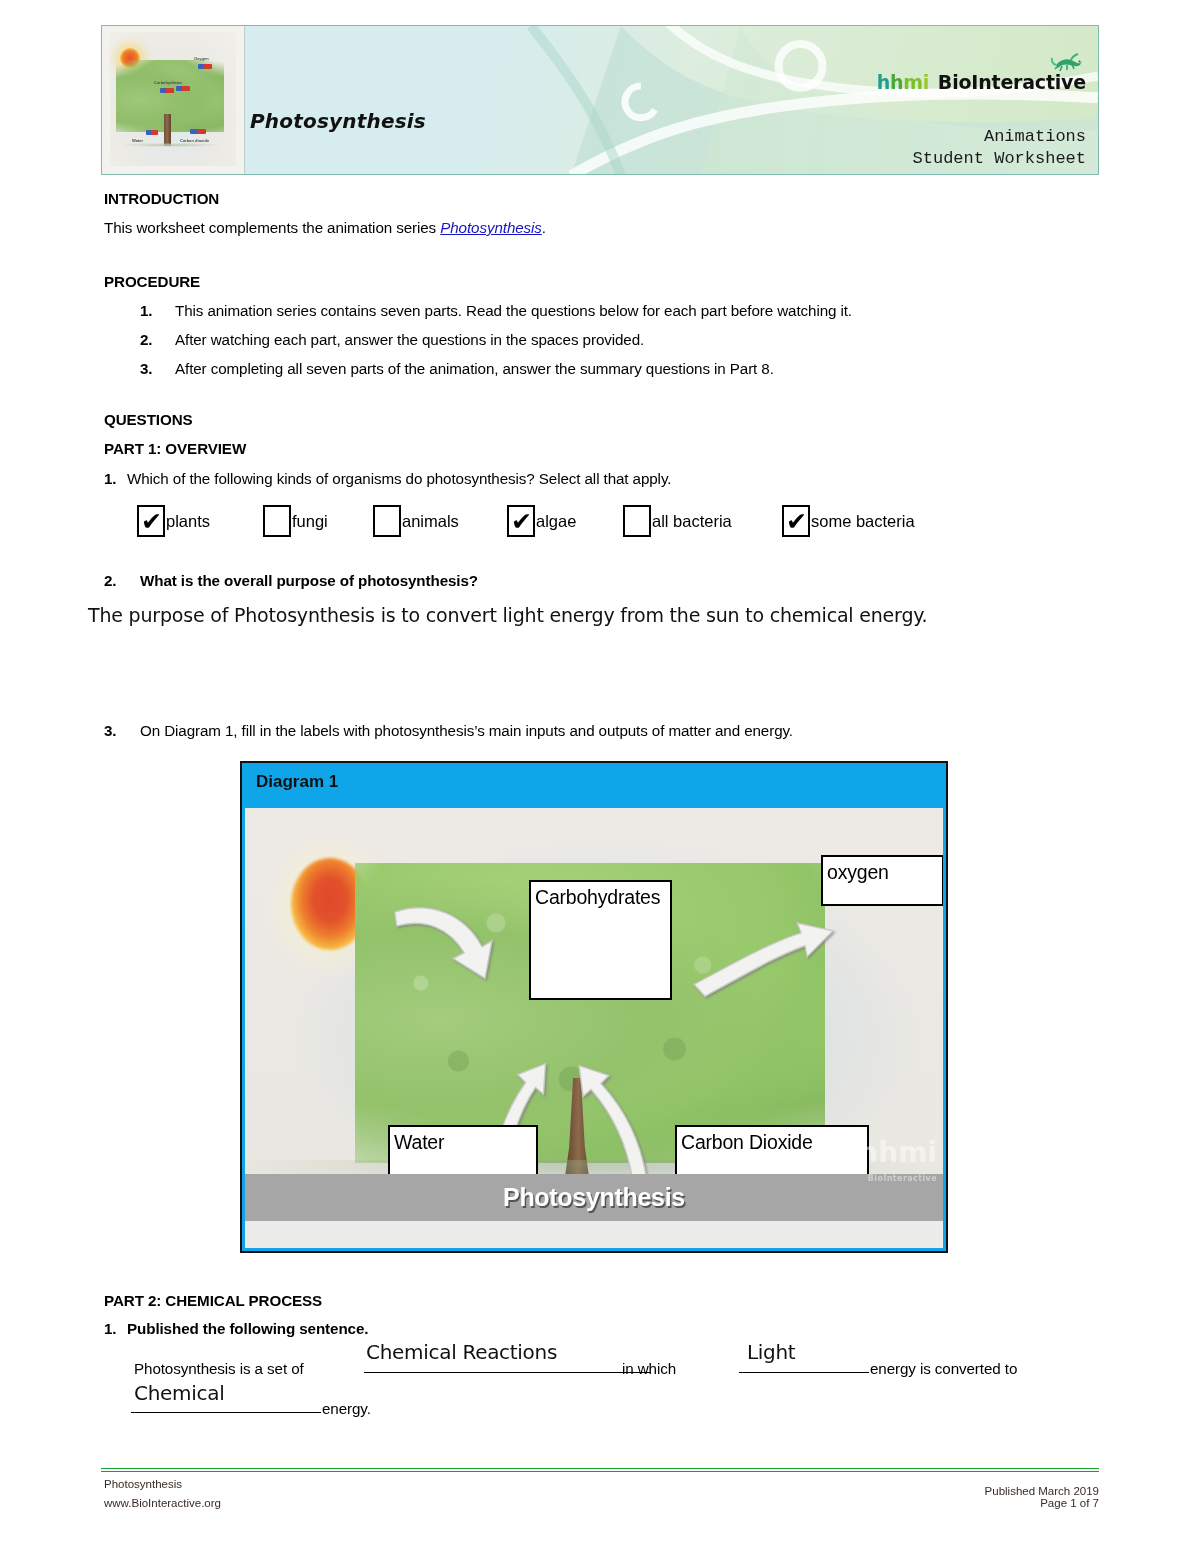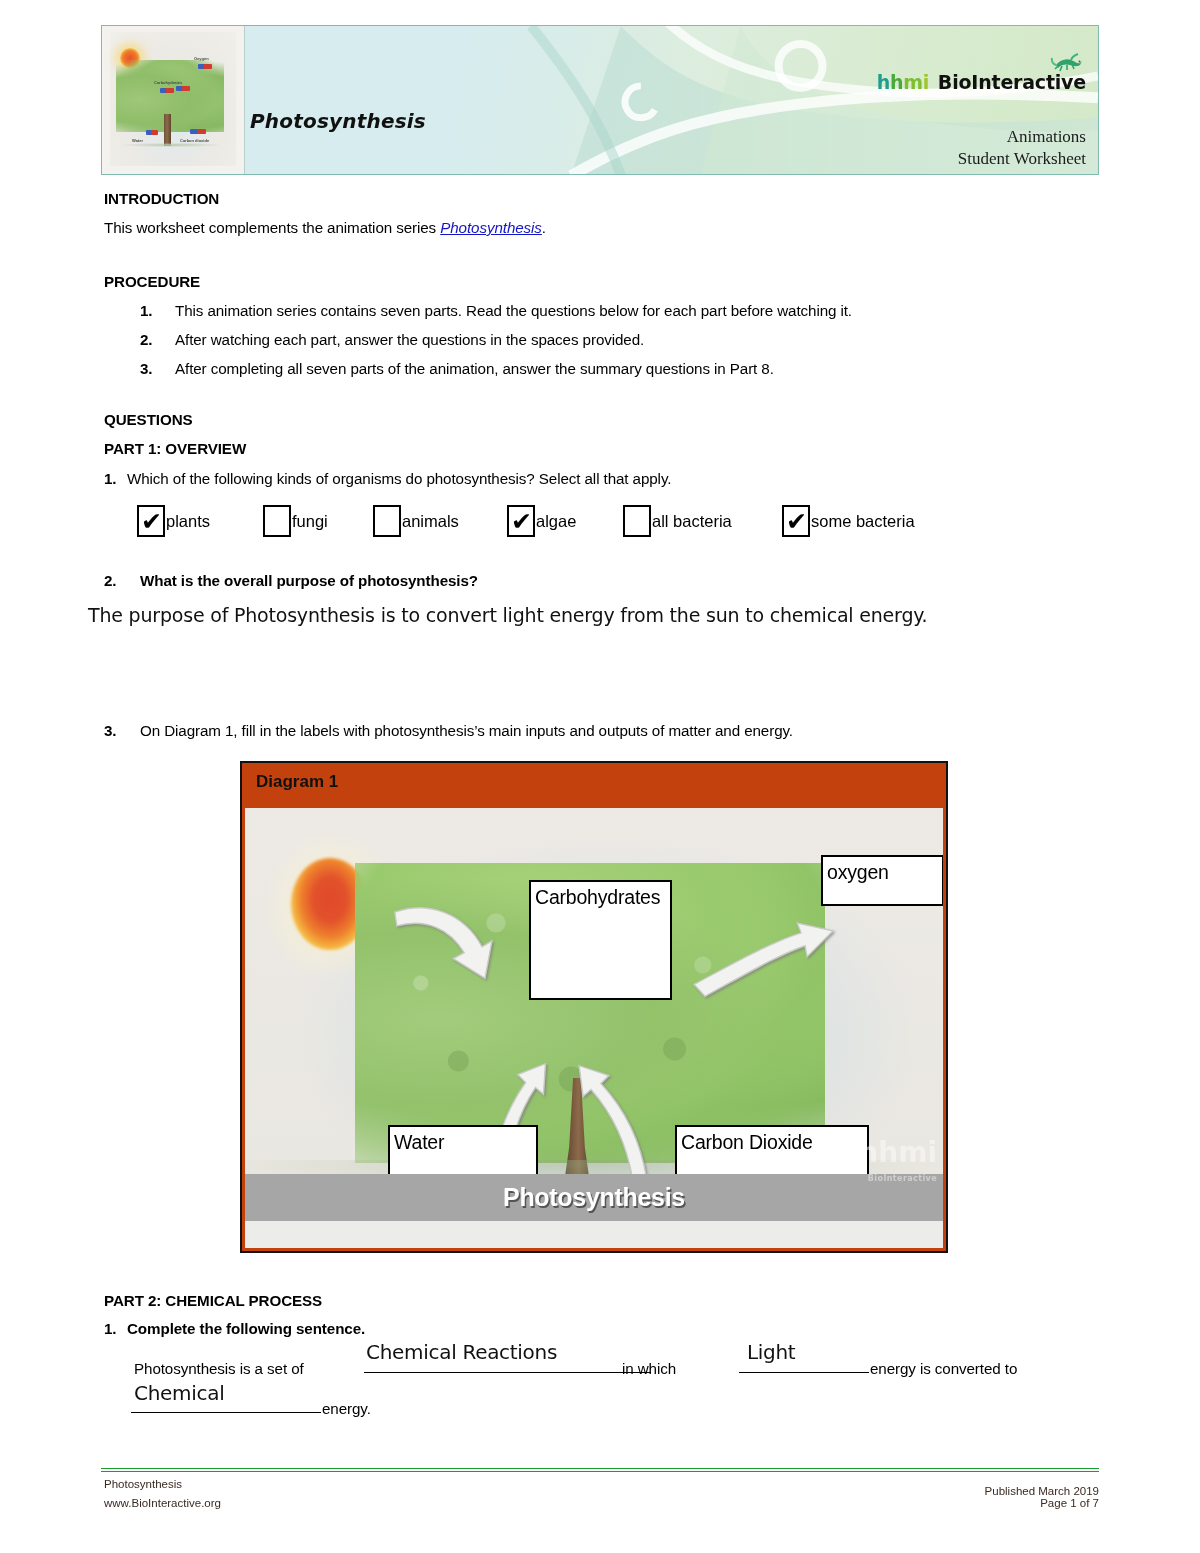--- a/index.html
+++ b/index.html
@@ -115,21 +115,21 @@
     color: #111111;
     margin-left: 9px;
     letter-spacing: -0.2px;
   }
   .lizard { position:absolute; right: 2px; top: -20px; }
   .hdr-sub {
     position:absolute;
     right: 12px;
     top: 100px;
     text-align: right;
-    font-family:Liberation Serif, serif;
+    font-family:Liberation Mono, monospace;
     font-size: 17px;
     line-height: 22px;
     color:#1b1b1b;
     white-space: nowrap;
   }
   .txt {
     position:absolute;
     font-family: "Liberation Sans", sans-serif;
     font-size: 15.2px;
     color:#000;
@@ -173,21 +173,21 @@
     white-space: nowrap;
   }
 
   
   .diagram {
     position:absolute;
     left:240px; top:761px;
     width:708px; height:492px;
     border: 2.5px solid #111;
     box-sizing: border-box;
-    background:#c2410c;
+    background:#0ea5e9;
   }
   .diagram-title {
     position:absolute; left:14px; top:9px;
     font-family:"Liberation Sans", sans-serif;
     font-weight:bold; font-size:17px; color:#111;
   }
   .dia-img {
     position:absolute; left:3px; top:45px; right:3px; bottom:3px;
     background: linear-gradient(180deg,#eceae6 0%, #e9e7e2 60%, #e6e4df 100%);
     overflow:hidden;
@@ -486,21 +486,21 @@
         <small>BioInteractive</small>
       </div>
     </div>
     <div class="dia-footer"></div>
   </div>
 </div>
 
 <div class="txt bold" style="left:104px; top:1292px;">PART 2: CHEMICAL PROCESS</div>
 
 <div class="txt bold" style="left:104px; top:1320px;">1.</div>
-<div class="txt bold" style="left:127px; top:1320px;">Complete the following sentence.</div>
+<div class="txt bold" style="left:127px; top:1320px;">Published the following sentence.</div>
 
 <div class="blank-wrap">
   <div class="txt" style="left:134px; top:1360px;">Photosynthesis is a set of</div>
   <div class="blank-val" style="left:366px; top:1340px;">Chemical Reactions</div>
   <div class="blank-line" style="left:364px; top:1372px; width:287px;"></div>
 
   <div class="txt" style="left:622px; top:1360px;">in which</div>
   <div class="blank-val" style="left:747px; top:1340px;">Light</div>
   <div class="blank-line" style="left:739px; top:1372px; width:130px;"></div>
 

